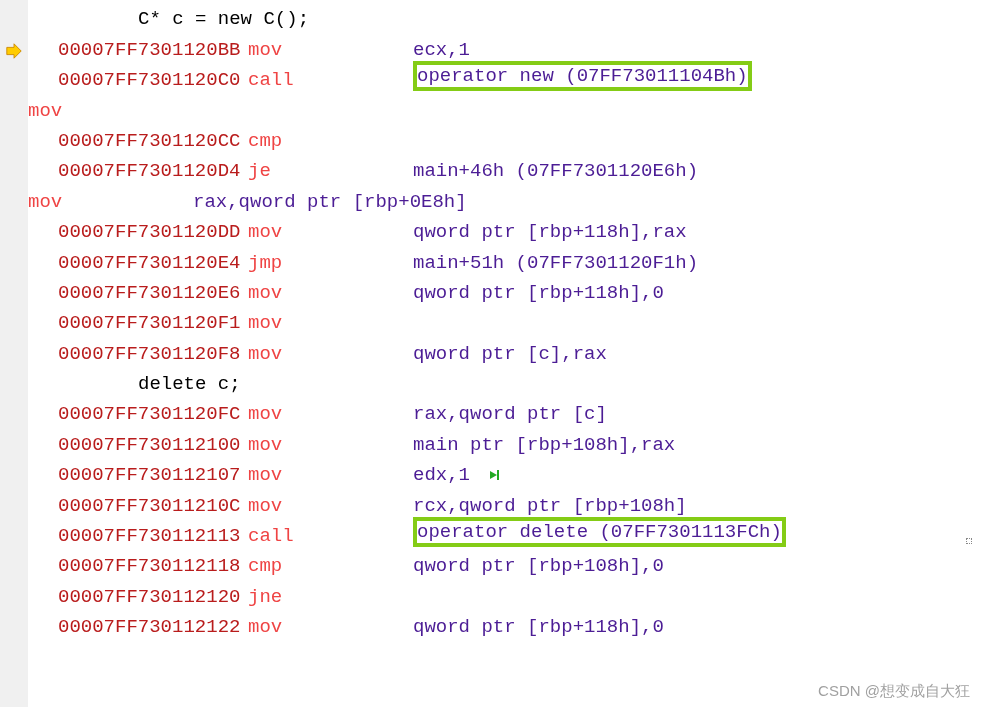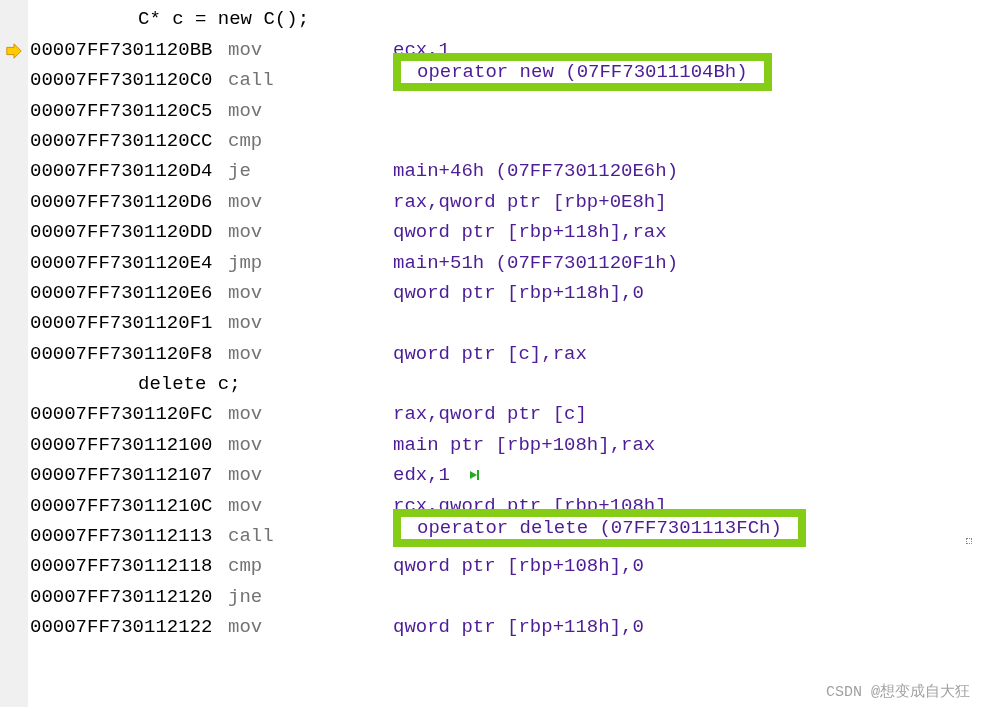--- a/index.html
+++ b/index.html
@@ -46,53 +46,53 @@
     .arrow svg {
       width: 18px;
       height: 18px;
       vertical-align: middle;
     }
     .source-line {
       padding-left: 110px;
       color: #000000;
     }
     .addr {
-      padding-left: 2px;
-      width: 200px;
-      color: #000000;
+      padding-left: 30px;
+      width: 220px;
+      color: #b91c1c;
       flex-shrink: 0;
     }
     .mnemonic {
       width: 165px;
-      color: #737373;
+      color: #ef4444;
       flex-shrink: 0;
     }
     .operand {
       color: #4c1d95;
       white-space: pre;
     }
     .highlighted {
-      border: 8px solid #84cc16;
-      padding: 0 16px;
+      border: 4px solid #84cc16;
+      padding: 0 0;
       display: inline-block;
     }
     .cursor-mark {
       display: inline-block;
       margin-left: 18px;
     }
     .cursor-mark svg {
       width: 12px;
       height: 12px;
       vertical-align: middle;
     }
     .watermark {
       position: absolute;
       right: 12px;
       bottom: 6px;
-      font-family: Liberation Mono, monospace;
+      font-family: Liberation Sans, sans-serif;
       font-size: 15px;
       color: rgba(120,120,120,0.7);
       font-weight: 400;
     }
     .edit-dot {
       position: absolute;
       right: 10px;
       top: 538px;
       width: 6px;
       height: 6px;
@@ -116,34 +116,32 @@
       <span class="addr">00007FF7301120BB</span>
       <span class="mnemonic">mov</span>
       <span class="operand">ecx,1</span>
     </div>
     <div class="line">
       <span class="addr">00007FF7301120C0</span>
       <span class="mnemonic">call</span>
       <span class="operand highlighted">operator new (07FF73011104Bh)</span>
     </div>
     <div class="line">
-      <span class="addr">00007FF7301120C5</span>
       <span class="mnemonic">mov</span>
     </div>
     <div class="line">
       <span class="addr">00007FF7301120CC</span>
       <span class="mnemonic">cmp</span>
     </div>
     <div class="line">
       <span class="addr">00007FF7301120D4</span>
       <span class="mnemonic">je</span>
       <span class="operand">main+46h (07FF7301120E6h)</span>
     </div>
     <div class="line">
-      <span class="addr">00007FF7301120D6</span>
       <span class="mnemonic">mov</span>
       <span class="operand">rax,qword ptr [rbp+0E8h]</span>
     </div>
     <div class="line">
       <span class="addr">00007FF7301120DD</span>
       <span class="mnemonic">mov</span>
       <span class="operand">qword ptr [rbp+118h],rax</span>
     </div>
     <div class="line">
       <span class="addr">00007FF7301120E4</span>

